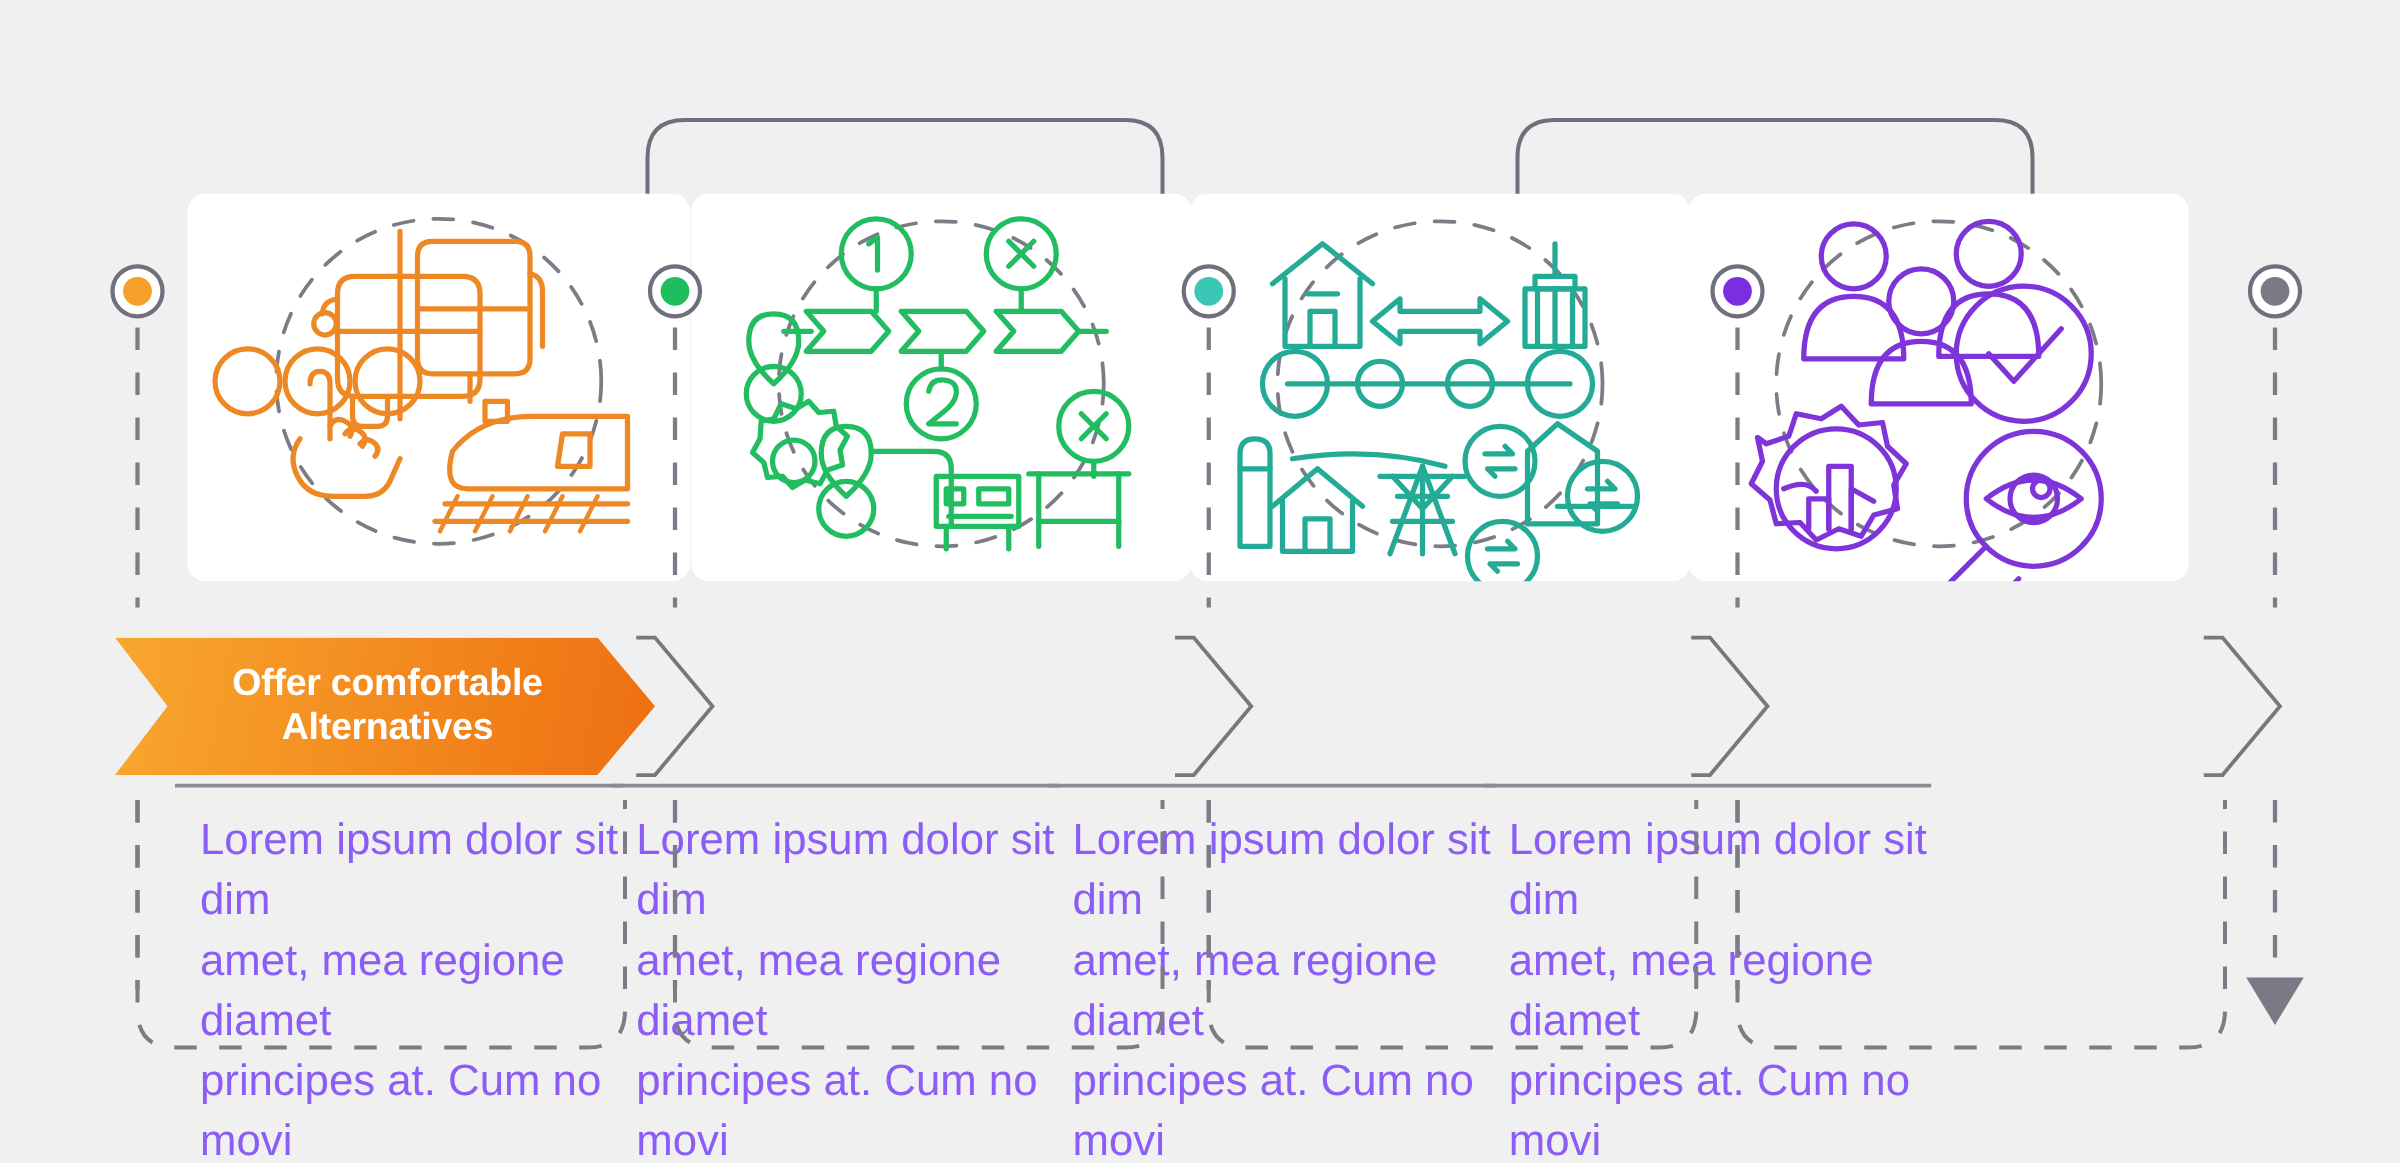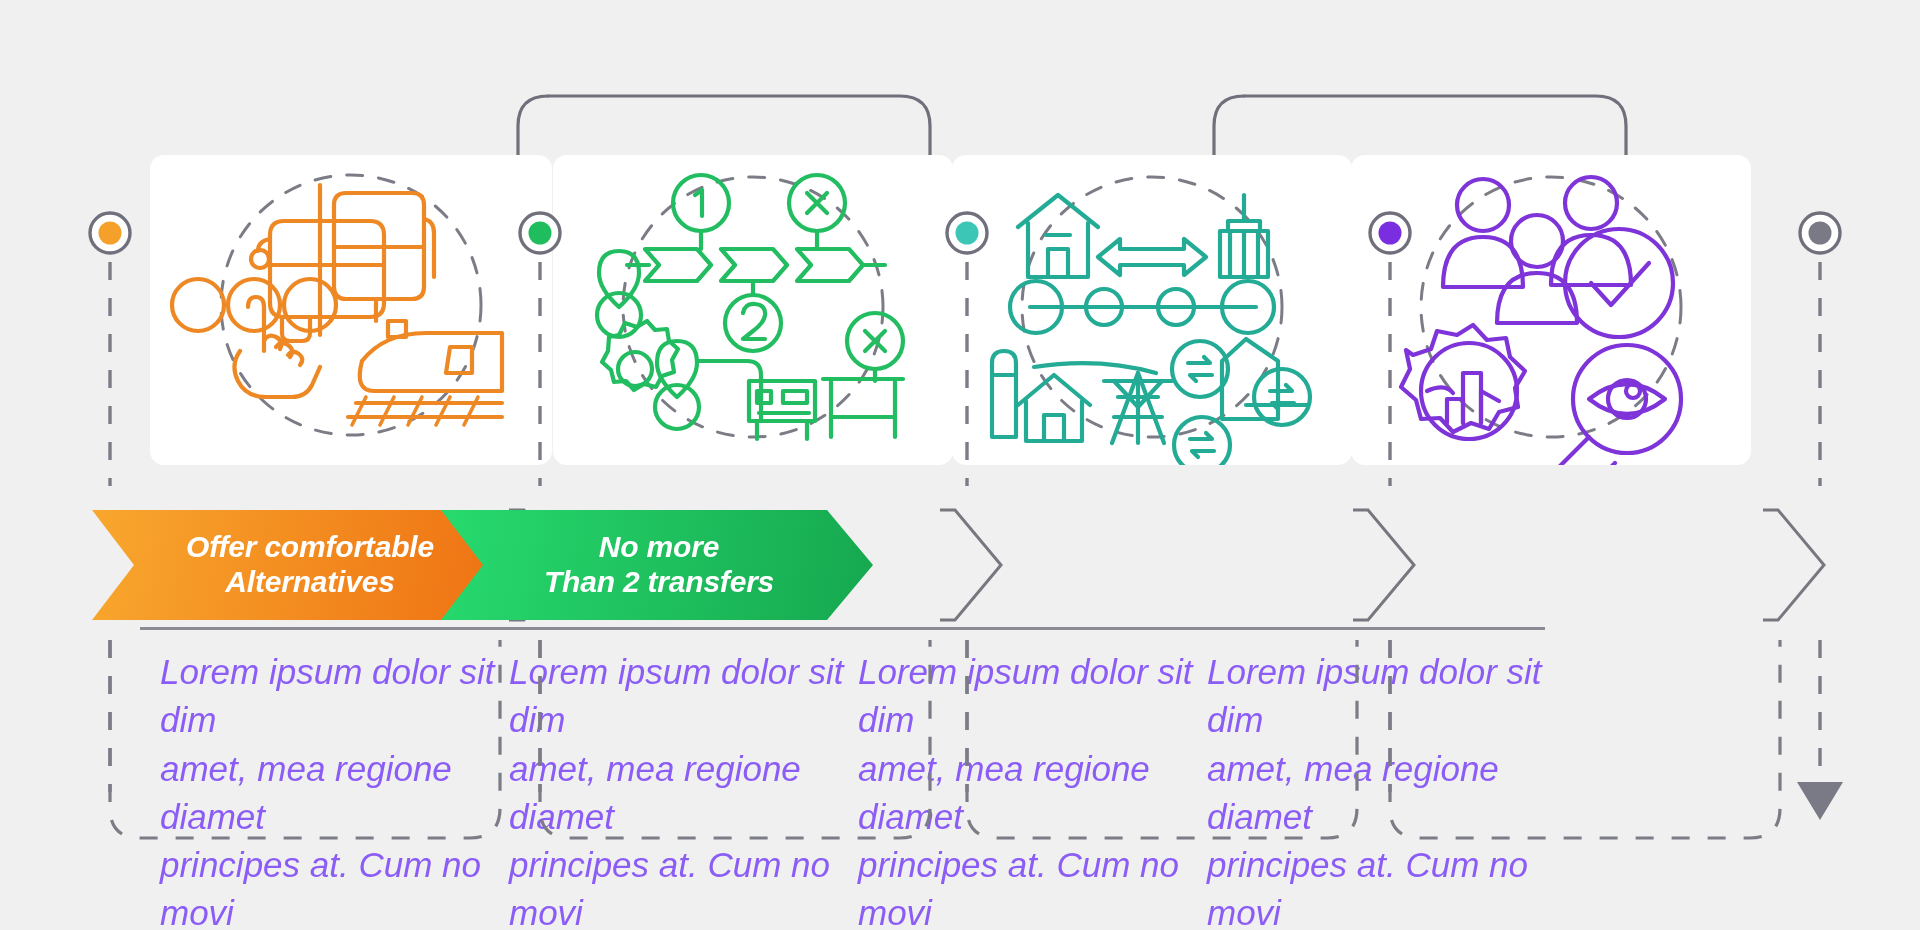--- a/index.html
+++ b/index.html
@@ -2,21 +2,21 @@
 <html><head>
 <meta charset="utf-8">
 <style>
   * { box-sizing: border-box; margin: 0; padding: 0; }
   html, body {
     width: 1920px; height: 930px;
     background: #f0f0f0;
     font-family: "Liberation Sans", sans-serif;
     overflow: hidden;
   }
-  #stage { position: relative; width: 1920px; height: 926px; font-style: italic; }
+  #stage { position: relative; width: 1920px; height: 926px; }
 
   .svg-layer {
     position: absolute; left: 0; top: 0;
     width: 1920px; height: 930px;
     pointer-events: none;
   }
   .svg-layer.above { z-index: 40; }
   .svg-layer.below { z-index: 1; }
 
   
@@ -276,24 +276,20 @@
       <path d="M509 510 L524 510 L570 565 L524 620 L509 620"></path>
       <path d="M940 510 L955 510 L1001 565 L955 620 L940 620"></path>
       <path d="M1353 510 L1368 510 L1414 565 L1368 620 L1353 620"></path>
       <path d="M1763 510 L1778 510 L1824 565 L1778 620 L1763 620"></path>
     </g>
   </svg>
 
   <div class="banner" id="banner-0" style="left: 92px; width: 432px; background: linear-gradient(100deg, rgb(248, 167, 46) 0%, rgb(238, 111, 17) 100%);">
     <div class="banner-title">Offer comfortable
 Alternatives</div>
-  </div>
-  <div class="banner" id="banner-1" style="left: 441px; width: 432px; background: linear-gradient(100deg, rgb(39, 218, 110) 0%, rgb(22, 168, 79) 100%);">
-    <div class="banner-title">No more
-Than 2 transfers</div>
   </div>
 
   <div class="rule" style="left:140px; width:358px;"></div>
   <div class="rule" style="left:489px; width:358px;"></div>
   <div class="rule" style="left:838px; width:358px;"></div>
   <div class="rule" style="left:1187px; width:358px;"></div>
 
   <div class="body-text" style="left:160px; width:340px;">Lorem ipsum dolor sit dim
 amet, mea regione diamet
 principes at. Cum no movi

